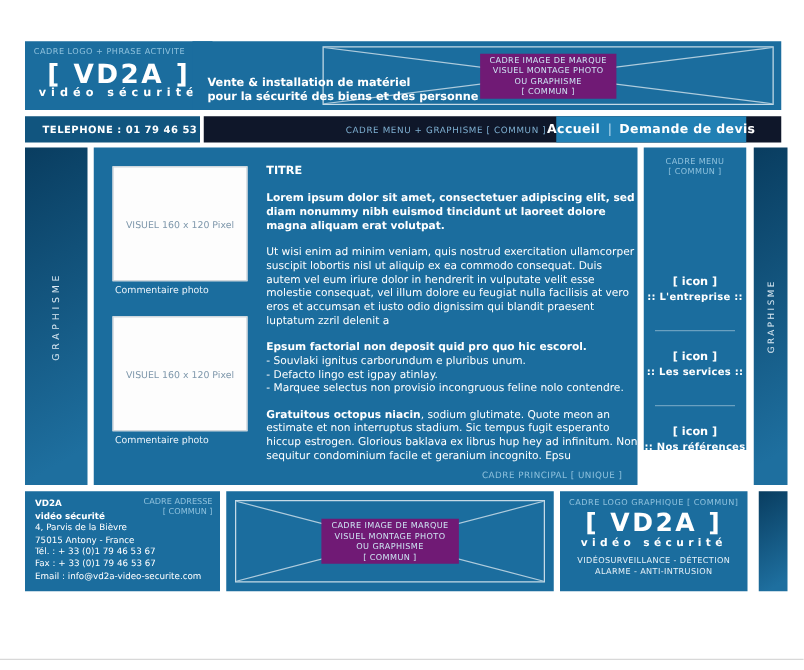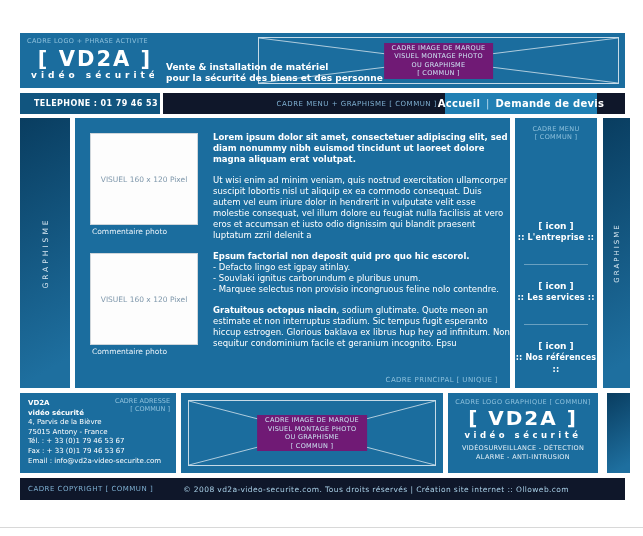--- a/index.html
+++ b/index.html
@@ -55,21 +55,21 @@
   .caption-1{top:109px;} .caption-2{top:229px;}
   .text-col{position:absolute;left:138px;top:14px;width:298px;font-size:8.5px;color:#fff;line-height:11px;}
   .t-title{font-weight:bold;font-size:9px;margin-bottom:11px;}
   .para{margin:0 0 10px 0;}
   .bold{font-weight:bold;}
   .bullets div{margin:0;}
   .closing{margin-top:10px;}
   .frame-tag{position:absolute;right:12px;bottom:4px;font-size:7px;color:#8ec1dd;letter-spacing:.4px;}
 
   
-  .sidebar{left:515px;top:118px;width:82px;height:270px;text-align:center;}
+  .sidebar{left:515px;top:118px;width:82px;height:242px;text-align:center;}
   .sb-label{margin-top:7px;font-size:6.5px;color:#8ec1dd;line-height:8px;letter-spacing:.3px;}
   .menu-item{position:absolute;width:100%;cursor:pointer;color:#fff;}
   .mi-1{top:102px;} .mi-2{top:162px;} .mi-3{top:222px;}
   .mi-icon{font-size:9px;font-weight:bold;line-height:12px;}
   .mi-label{font-size:8px;font-weight:bold;line-height:12px;letter-spacing:.2px;}
   .sep{position:absolute;left:9px;width:64px;height:1px;background:rgba(255,255,255,.35);}
   .sep-1{top:146px;} .sep-2{top:206px;}
 
   
   .addr-frame{left:20px;top:393px;width:156px;height:80px;}
@@ -137,26 +137,27 @@
     <span class="vtext">GRAPHISME</span>
   </div>
 
   <div class="box main-frame">
     <div class="photo photo-1">VISUEL 160 x 120 Pixel</div>
     <div class="caption caption-1">Commentaire photo</div>
     <div class="photo photo-2">VISUEL 160 x 120 Pixel</div>
     <div class="caption caption-2">Commentaire photo</div>
 
     <div class="text-col">
+      <div class="t-title">TITRE</div>
       <p class="para bold">Lorem ipsum dolor sit amet, consectetuer adipiscing elit, sed diam nonummy nibh euismod tincidunt ut laoreet dolore magna aliquam erat volutpat.</p>
       <p class="para">Ut wisi enim ad minim veniam, quis nostrud exercitation ullamcorper suscipit lobortis nisl ut aliquip ex ea commodo consequat. Duis autem vel eum iriure dolor in hendrerit in vulputate velit esse molestie consequat, vel illum dolore eu feugiat nulla facilisis at vero eros et accumsan et iusto odio dignissim qui blandit praesent luptatum zzril delenit a</p>
       <div class="bullets">
         <div class="bold">Epsum factorial non deposit quid pro quo hic escorol.</div>
+        <div>- Souvlaki ignitus carborundum e pluribus unum.</div>
         <div>- Defacto lingo est igpay atinlay.</div>
-        <div>- Souvlaki ignitus carborundum e pluribus unum.</div>
         <div>- Marquee selectus non provisio incongruous feline nolo contendre.</div>
       </div>
       <p class="para closing"><span class="bold">Gratuitous octopus niacin</span><span>, sodium glutimate. Quote meon an estimate et non interruptus stadium. Sic tempus fugit esperanto hiccup estrogen. Glorious baklava ex librus hup hey ad infinitum. Non sequitur condominium facile et geranium incognito. Epsu</span></p>
     </div>
 
     <span class="frame-tag">CADRE PRINCIPAL [ UNIQUE ]</span>
   </div>
 
   <div class="box sidebar">
     <div class="sb-label">
@@ -219,19 +220,15 @@
     <div class="logo-b-main">[ VD2A ]</div>
     <div class="logo-b-sub">vidéo sécurité</div>
     <div class="logo-b-svc">
       <div>VIDÉOSURVEILLANCE - DÉTECTION</div>
       <div>ALARME - ANTI-INTRUSION</div>
     </div>
   </div>
 
   <div class="strip strip-right-b"></div>
 
-  <div class="darkbox footer-bar">
-    <span class="f-label">CADRE COPYRIGHT [ COMMUN ]</span>
-    <span class="f-text">© 2008 vd2a-video-securite.com. Tous droits réservés | Création site internet :: Olloweb.com</span>
-  </div>
 
   <div class="edge-line"></div>
 </div>
 
 </body></html>

